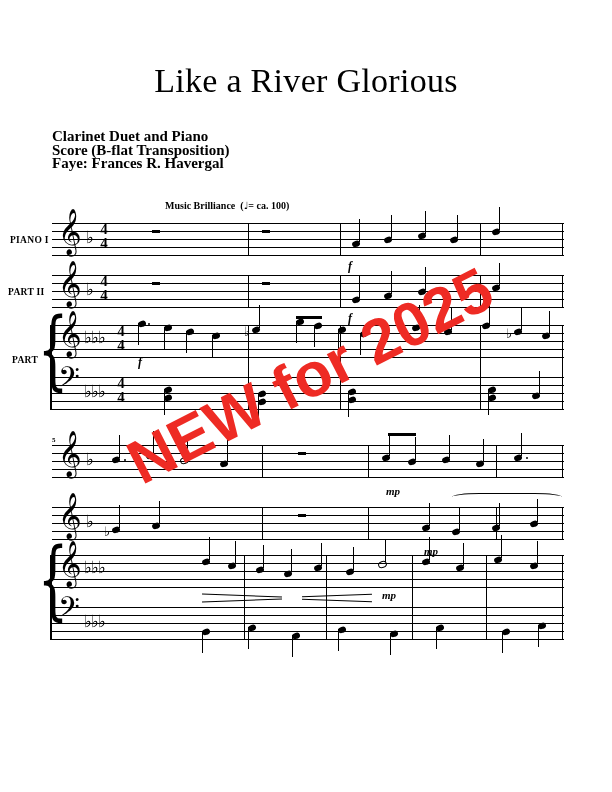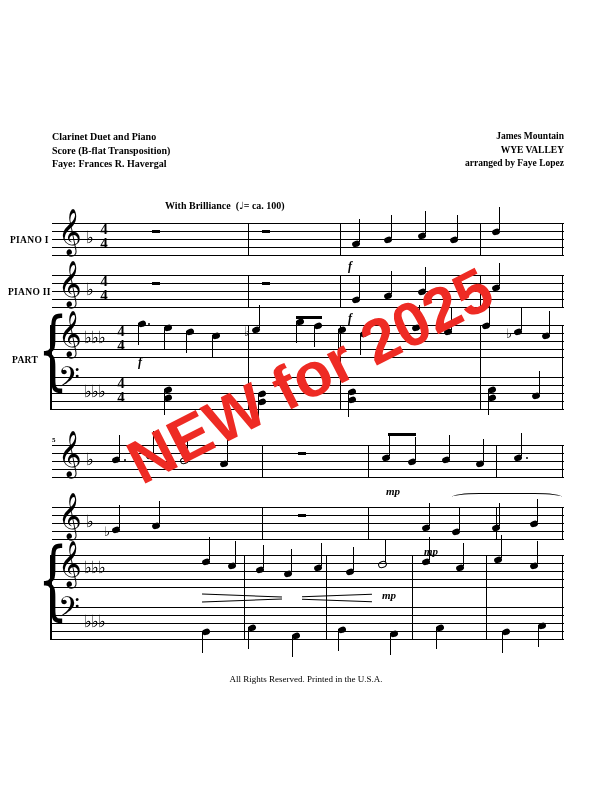--- a/index.html
+++ b/index.html
@@ -35,21 +35,21 @@
     font-family: "Liberation Serif", serif;
     font-weight: 400;
     letter-spacing: 0.3px;
   }
 
   
   .credits-left {
     position: absolute;
     left: 52px;
     top: 130px;
-    font-size: 10px;
+    font-size: 15px;
     font-weight: bold;
     line-height: 13.5px;
     text-align: left;
   }
   .credits-right {
     position: absolute;
     right: 48px;
     top: 130px;
     font-size: 9.5px;
     font-weight: bold;
@@ -248,35 +248,31 @@
     color: #ee2b24;
     transform: rotate(-27deg);
     white-space: nowrap;
   }
 </style>
 </head>
 <body>
 
 <div class="page">
 
+  <div class="title">Like a River Glorious</div>
 
   <div class="credits-left">
     <div>Clarinet Duet and Piano</div>
     <div>Score (B-flat Transposition)</div>
     <div>Faye: Frances R. Havergal</div>
   </div>
 
-  <div class="credits-right">
-    <div>James Mountain</div>
-    <div>WYE VALLEY</div>
-    <div>arranged by Faye Lopez</div>
-  </div>
 
   <div class="tempo">
-    <span>With Brilliance</span>
+    <span>Music Brilliance</span>
     <span>&nbsp;(</span><span class="note-glyph">♩</span><span>= ca. 100</span><span>)</span>
   </div>
 
   <div class="system" style="left:52px; top:215px; width:512px; height:190px;">
 
     <div class="staff" style="top:8px;">
       <div class="ln"></div>
       <div class="ln"></div>
       <div class="ln"></div>
       <div class="ln"></div>
@@ -329,21 +325,21 @@
       <div class="nh" style="left:366px; top:14px;"></div>
       <div class="stem" style="left:373px; top:-8px; height:23px;"></div>
       <div class="nh" style="left:440px; top:10px;"></div>
       <div class="stem" style="left:447px; top:-12px; height:23px;"></div>
       <div class="dyn" style="left:296px; top:36px;">f</div>
       <div class="barline" style="left:196px; top:0; height:33px;"></div>
       <div class="barline" style="left:288px; top:0; height:33px;"></div>
       <div class="barline" style="left:428px; top:0; height:33px;"></div>
       <div class="barline" style="left:510px; top:0; height:33px;"></div>
     </div>
-    <div class="part-label" style="left:-44px; top:72px;">PIANO II</div>
+    <div class="part-label" style="left:-44px; top:72px;">PART II</div>
 
     <div class="sysbrace-line" style="left:-2px; top:110px; width:1.6px; height:85px;"></div>
     <div class="brace" style="left:-14px; top:104px;">{</div>
 
     <div class="staff" style="top:110px;">
       <div class="ln"></div>
       <div class="ln"></div>
       <div class="ln"></div>
       <div class="ln"></div>
       <div class="ln"></div>
@@ -567,16 +563,15 @@
       <div class="nh" style="left:486px; top:16px;"></div>
       <div class="stem" style="left:486px; top:18px; height:22px;"></div>
     </div>
   </div>
 
   <div class="watermark">
     <span>NEW for 2025</span>
   </div>
 
   <div class="footer">
-    <div>All Rights Reserved.  Printed in the U.S.A.</div>
   </div>
 
 </div>
 
 </body></html>

